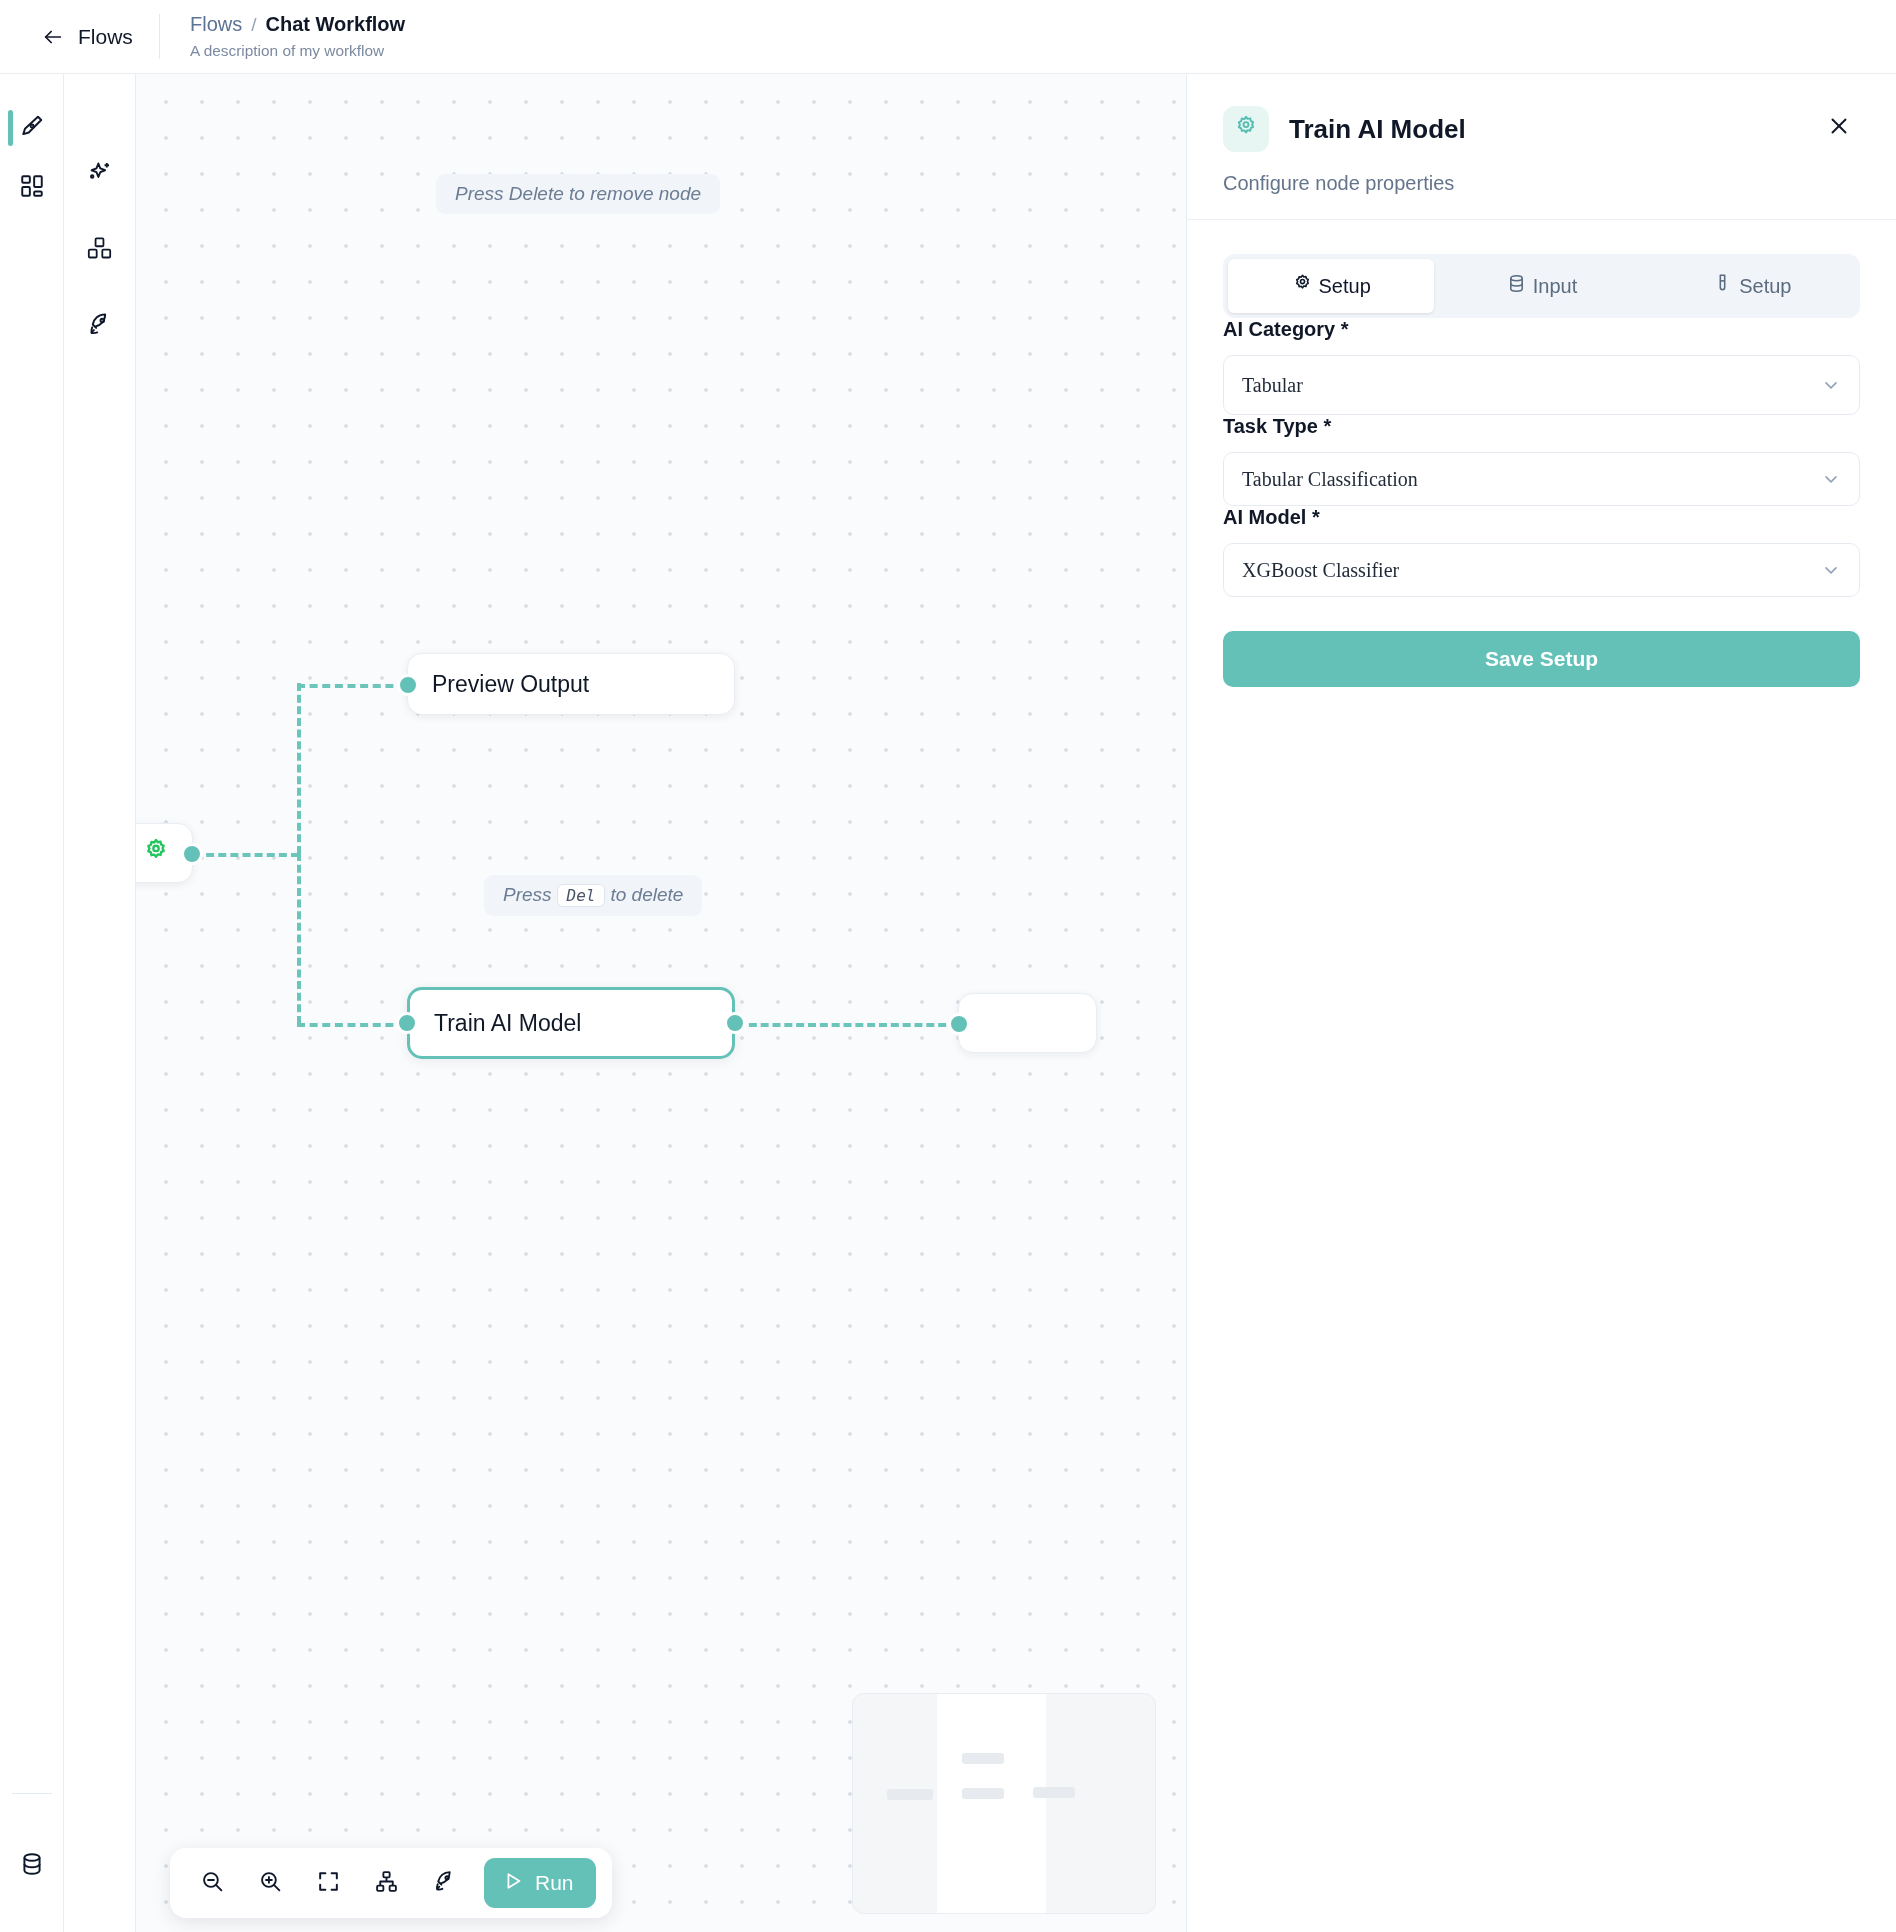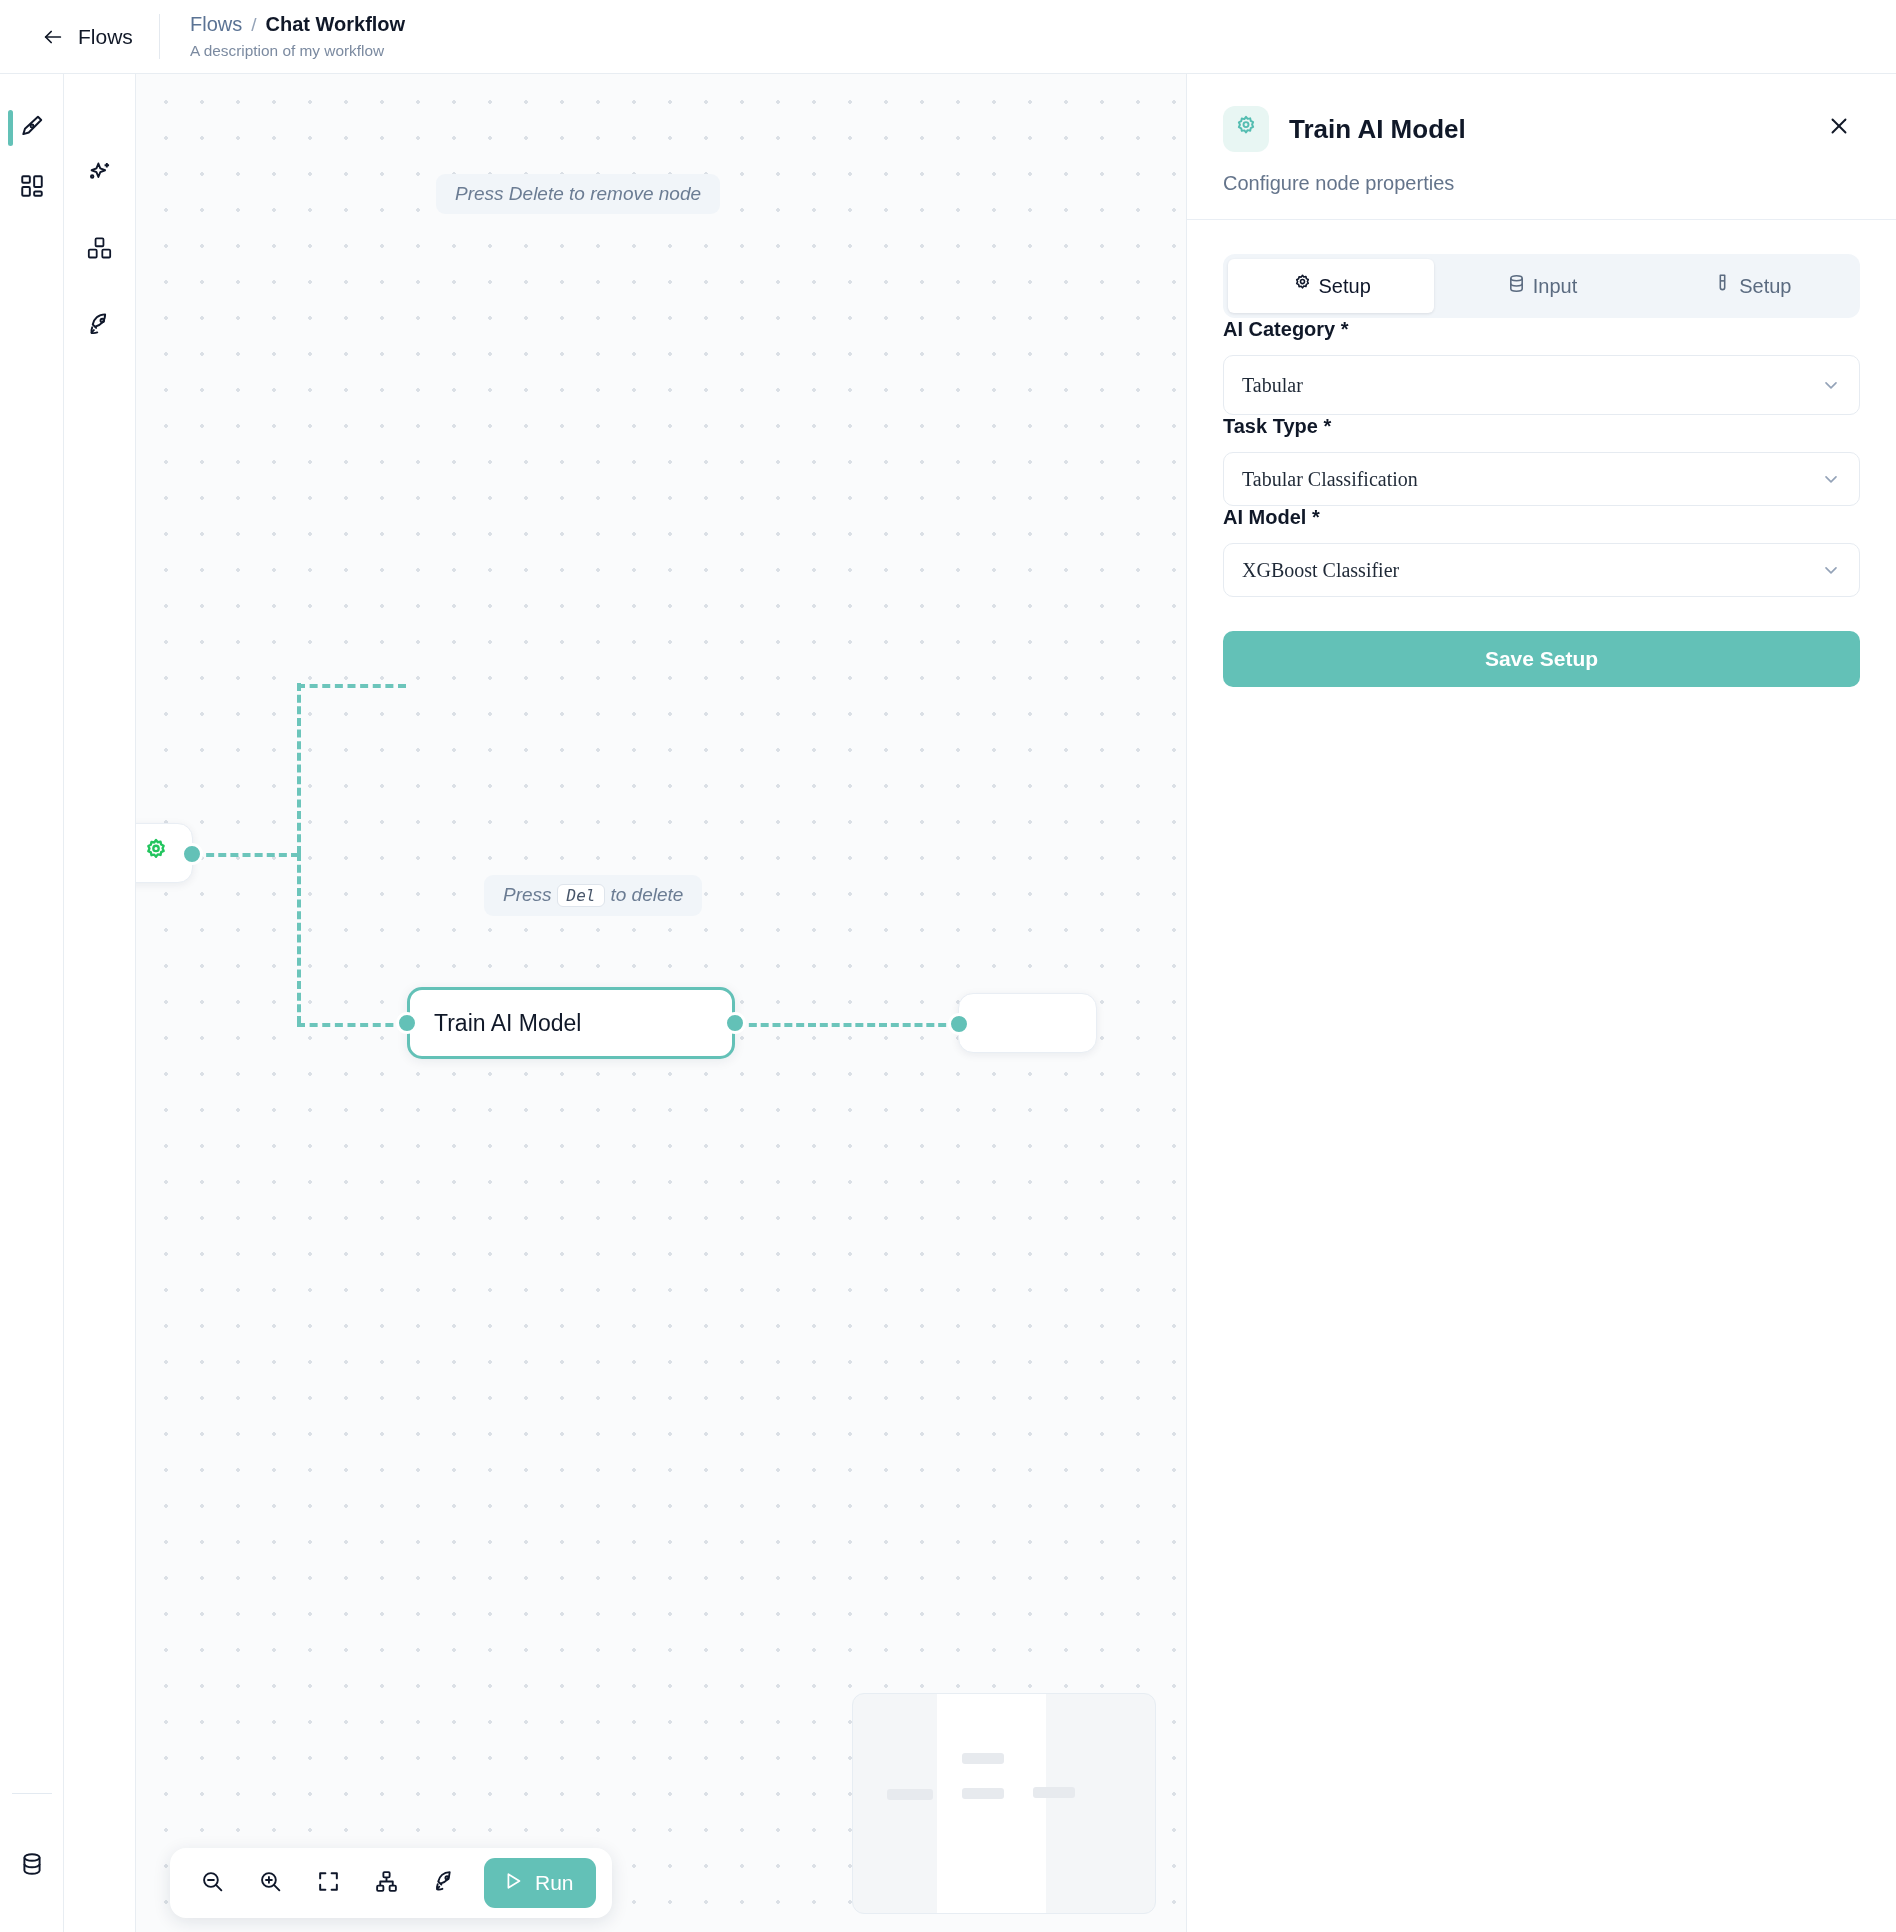--- a/index.html
+++ b/index.html
@@ -305,20 +305,24 @@
       <div class="node" style="left:-60px; top:749px; width:117px; height:60px; justify-content:flex-end; padding-right:22px;">
         <span>
           <svg viewBox="0 0 24 24" width="28" height="28" fill="none" stroke="#22c55e" stroke-width="2" stroke-linejoin="round">
               <path d="M12 2.6l1.5 1.9 2.4-.5.5 2.4 2.2 1.1-1 2.2 1 2.2-2.2 1.1-.5 2.4-2.4-.5L12 17l-1.5-1.9-2.4.5-.5-2.4-2.2-1.1 1-2.2-1-2.2 2.2-1.1.5-2.4 2.4.5z"></path>
               <circle cx="12" cy="9.8" r="2.3"></circle>
             </svg>
         </span>
         <span class="port" style="right:-11px; top:19px;"></span>
       </div>
 
+      <div class="node" style="left:271px; top:579px; width:328px; height:62px;">
+        <span class="port" style="left:-11px; top:20px;"></span>
+        <span class="node-label" style="margin-left:24px;">Preview Output</span>
+      </div>
 
       <div class="hint-pill" style="left:348px; top:801px;">
         <span>Press</span><span class="kbd">Del</span><span>to delete</span>
       </div>
 
       <div class="node selected" style="left:271px; top:913px; width:328px; height:72px;">
         <span class="port" style="left:-14px; top:22px;"></span>
         <span class="node-label" style="margin-left:24px;">Train AI Model</span>
         <span class="port" style="right:-14px; top:22px;"></span>
       </div>

